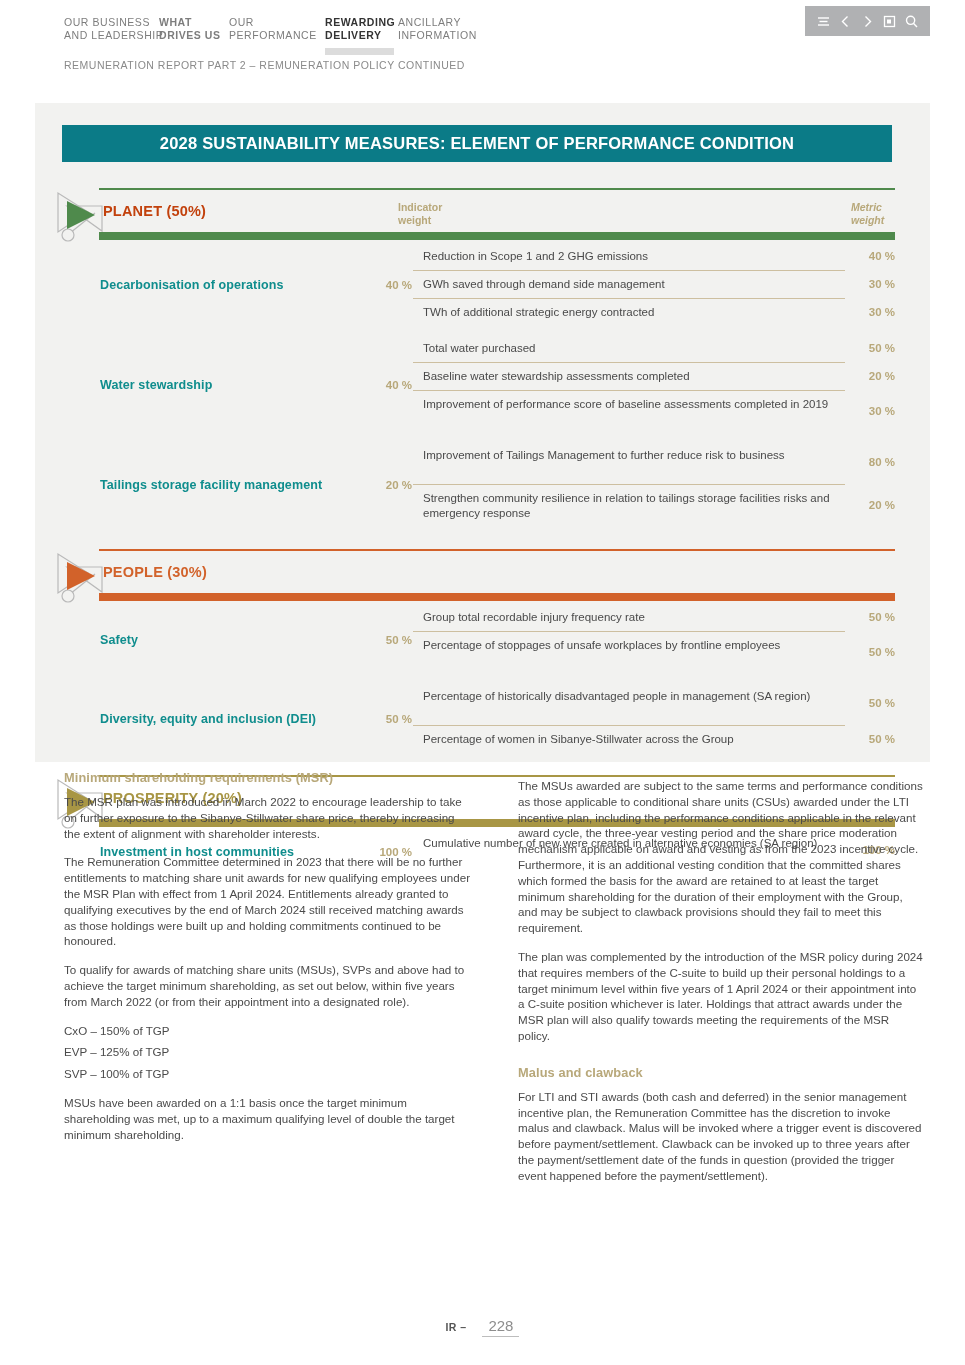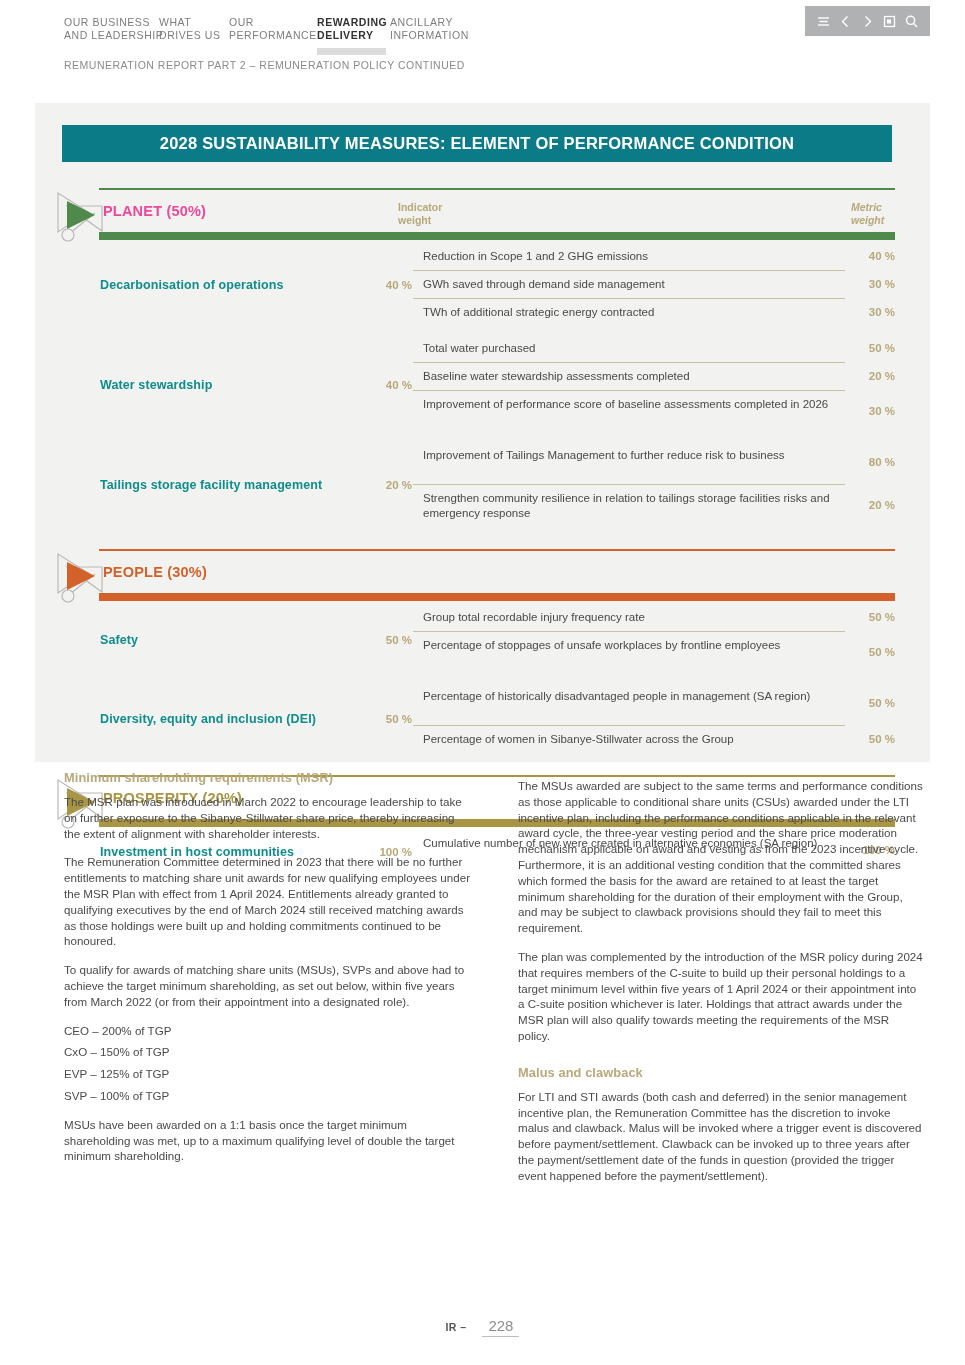--- a/index.html
+++ b/index.html
@@ -17,23 +17,23 @@
     position: absolute; top: 16px; left: 64px;
     display: flex; gap: 0px; align-items: flex-start;
   }
   .navtab {
     font-size: 10.5px; letter-spacing: .55px; line-height: 13px;
     color: #7d7d7d; text-transform: uppercase;
     padding-bottom: 0; position: relative;
   }
   .navtab .ln { display: block; white-space: nowrap; }
   .navtab.w1 { width: 95px; }
-  .navtab.w2 { width: 70px; }
+  .navtab.w2 { width: 70px; font-weight: bold; }
   .navtab.w3 { width: 88px; }
-  .navtab.w4 { width: 73px; }
+  .navtab.w4 { width: 73px; margin-left: 8px; }
   .navtab.w5 { width: 90px; }
   .navtab.active { color: #333333; font-weight: bold; }
   .navtab.active::after {
     content: ""; position: absolute; left: 0; top: 32px;
     width: 69px; height: 7px; background: #dcdcdc;
   }
 
   .subhead {
     position: absolute; top: 59px; left: 64px;
     font-size: 10.5px; letter-spacing: .5px; color: #8a8a8a;
@@ -216,21 +216,21 @@
   <div id="table-root">
       <div class="sec-head" style="top:186px">
         <div class="sec-topline" style="background:#4f8a4c"></div>
         <span class="sec-icon"><svg width="55" height="54" viewBox="0 0 55 54">
             <polygon points="3,5 3,44 33,24" fill="none" stroke="#b9b9b9" stroke-width="1.2"></polygon>
             <polygon points="42,12 42,47 17,47" fill="none" stroke="#b9b9b9" stroke-width="1.2" transform="rotate(-90 30 30)"></polygon>
             <circle cx="13" cy="47" r="6" fill="none" stroke="#b9b9b9" stroke-width="1.2"></circle>
             <line x1="17.5" y1="43" x2="40" y2="25" stroke="#b9b9b9" stroke-width="1.2"></line>
             <polygon points="12,13 12,41 40,27" fill="#4f8a4c"></polygon>
           </svg></span>
-        <div class="sec-title" style="color:#ec4899">PLANET (50%)</div>
+        <div class="sec-title" style="color:#c2410c">PLANET (50%)</div>
         <div class="sec-bar" style="background:#4f8a4c"></div>
       </div>
       <div class="grp" style="top:244px;height:84px">
         <div class="grp-name" style="top:34px">Decarbonisation of operations</div>
         <div class="grp-weight" style="top:35px">40 %</div>
         <div class="metric" style="top:0px">
           <div class="mtext" style="top:5px">Reduction in Scope 1 and 2 GHG emissions</div>
           <div class="mweight" style="top:5.5px">40 %</div>
         </div>
         <div class="sep" style="top:26px"></div>
@@ -251,21 +251,21 @@
           <div class="mtext" style="top:5px">Total water purchased</div>
           <div class="mweight" style="top:5.5px">50 %</div>
         </div>
         <div class="sep" style="top:26px"></div>
         <div class="metric" style="top:0px">
           <div class="mtext" style="top:33px">Baseline water stewardship assessments completed</div>
           <div class="mweight" style="top:33.5px">20 %</div>
         </div>
         <div class="sep" style="top:54px"></div>
         <div class="metric" style="top:0px">
-          <div class="mtext" style="top:61px">Improvement of performance score of baseline assessments completed in 2026</div>
+          <div class="mtext" style="top:61px">Improvement of performance score of baseline assessments completed in 2019</div>
           <div class="mweight" style="top:69px">30 %</div>
         </div>
       </div>
       <div class="grp" style="top:443px;height:86px">
         <div class="grp-name" style="top:35px">Tailings storage facility management</div>
         <div class="grp-weight" style="top:36px">20 %</div>
         <div class="metric" style="top:0px">
           <div class="mtext" style="top:5px">Improvement of Tailings Management to further reduce risk to business</div>
           <div class="mweight" style="top:13px">80 %</div>
         </div>
@@ -333,21 +333,20 @@
           <div class="mweight" style="top:13px">100 %</div>
         </div>
       </div>
     </div>
 
   <div class="col left">
     <div class="h3">Minimum shareholding requirements (MSR)</div>
     <p>The MSR plan was introduced in March 2022 to encourage leadership to take on further exposure to the Sibanye-Stillwater share price, thereby increasing the extent of alignment with shareholder interests.</p>
     <p>The Remuneration Committee determined in 2023 that there will be no further entitlements to matching share unit awards for new qualifying employees under the MSR Plan with effect from 1 April 2024. Entitlements already granted to qualifying executives by the end of March 2024 still received matching awards as those holdings were built up and holding commitments continued to be honoured.</p>
     <p>To qualify for awards of matching share units (MSUs), SVPs and above had to achieve the target minimum shareholding, as set out below, within five years from March 2022 (or from their appointment into a designated role).</p>
-    <p class="tight">CEO – 200% of TGP</p>
     <p class="tight">CxO – 150% of TGP</p>
     <p class="tight">EVP – 125% of TGP</p>
     <p>SVP – 100% of TGP</p>
     <p class="last">MSUs have been awarded on a 1:1 basis once the target minimum shareholding was met, up to a maximum qualifying level of double the target minimum shareholding.</p>
   </div>
 
   <div class="col right">
     <p>The MSUs awarded are subject to the same terms and performance conditions as those applicable to conditional share units (CSUs) awarded under the LTI incentive plan, including the performance conditions applicable in the relevant award cycle, the three-year vesting period and the share price moderation mechanism applicable on award and vesting as from the 2023 incentive cycle. Furthermore, it is an additional vesting condition that the committed shares which formed the basis for the award are retained to at least the target minimum shareholding for the duration of their employment with the Group, and may be subject to clawback provisions should they fail to meet this requirement.</p>
     <p>The plan was complemented by the introduction of the MSR policy during 2024 that requires members of the C-suite to build up their personal holdings to a target minimum level within five years of 1 April 2024 or their appointment into a C-suite position whichever is later. Holdings that attract awards under the MSR plan will also qualify towards meeting the requirements of the MSR policy.</p>
     <div class="h3 mt">Malus and clawback</div>

